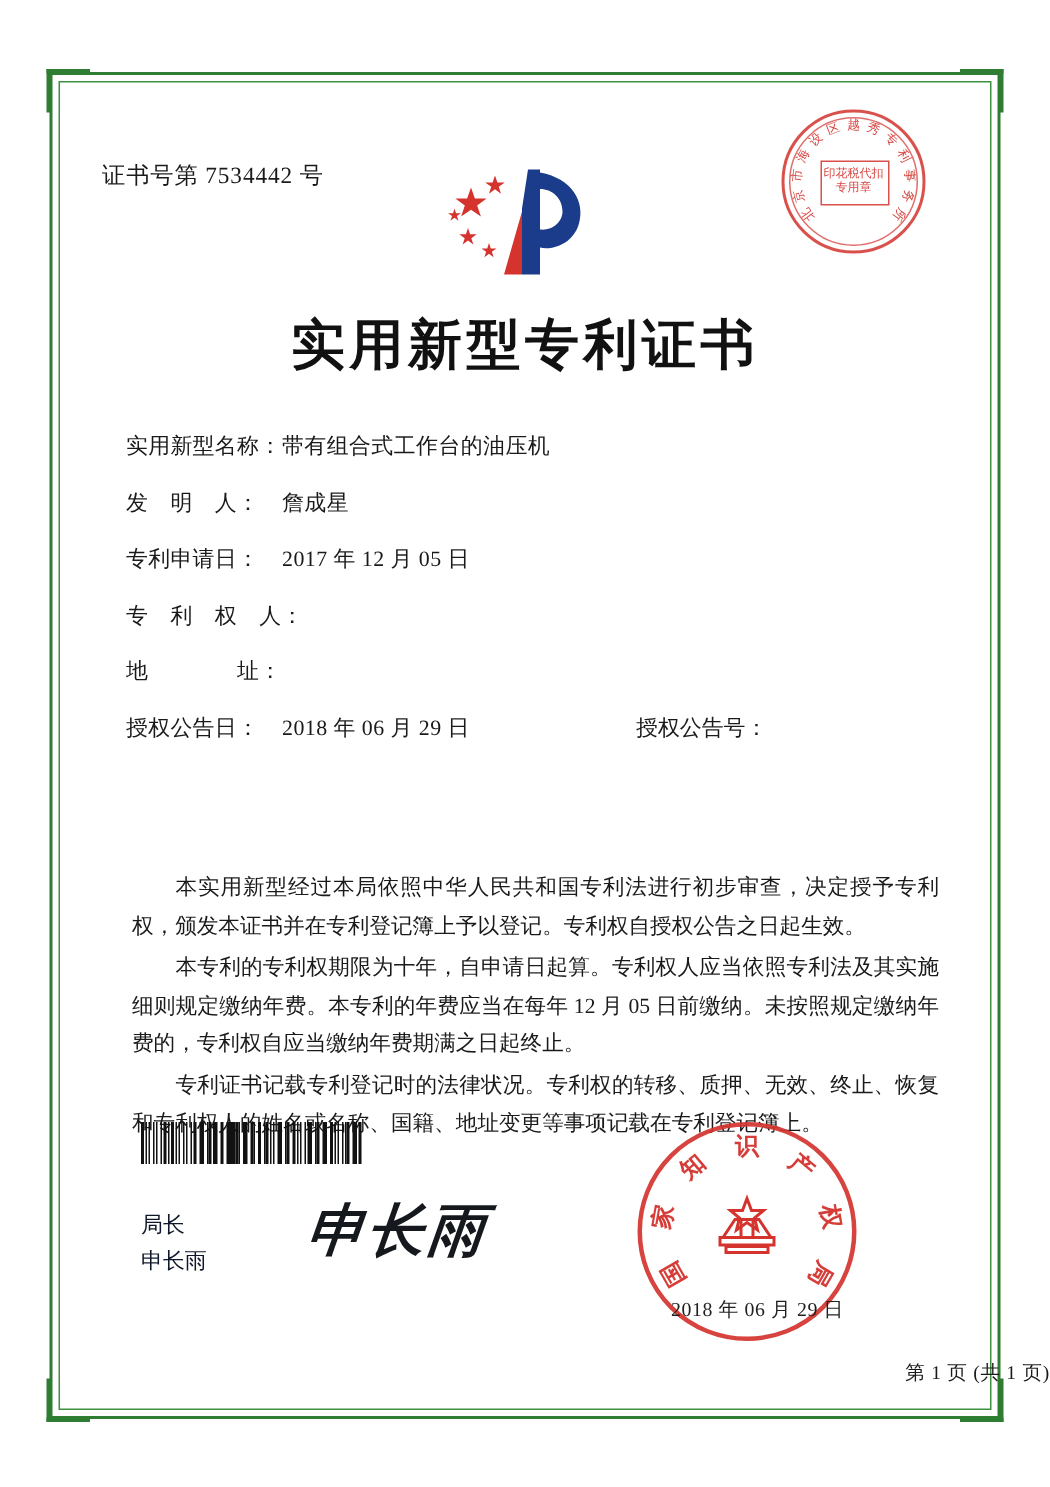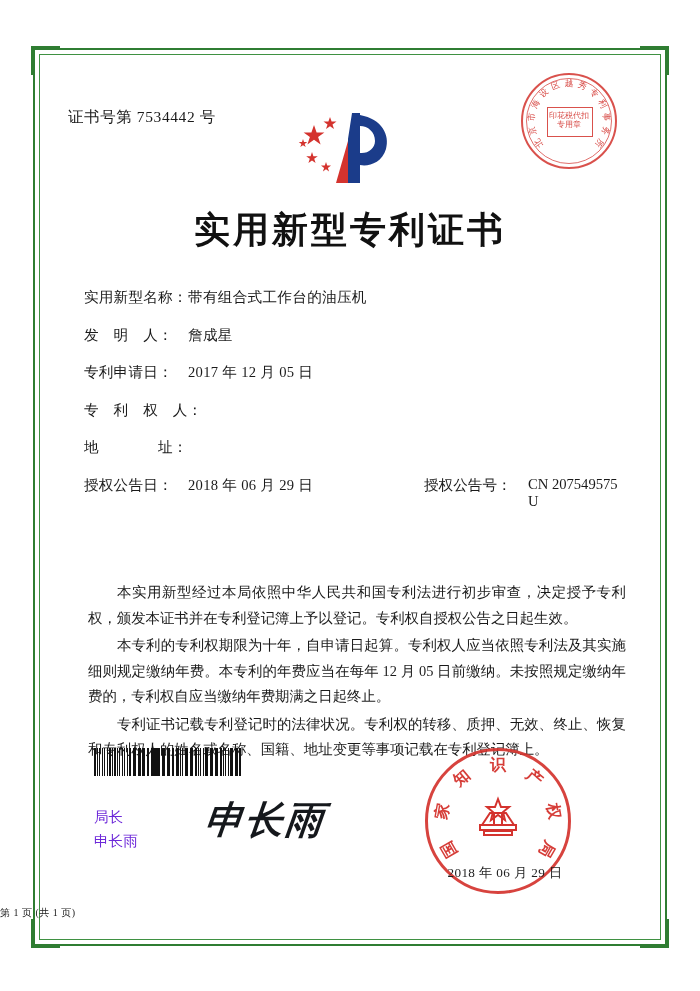--- a/index.html
+++ b/index.html
@@ -214,21 +214,21 @@
     height: 100%;
   }
 
   
   .sig-label {
     position: absolute;
     left: 94px;
     top: 805px;
     font-size: 14.6px;
     line-height: 24px;
-    color: #6d28d9;
+    color: #0f172a;
   }
   .sig-hand {
     position: absolute;
     left: 205px;
     top: 795px;
     font-size: 38px;
     font-family: "Liberation Serif", serif;
     font-style: italic;
     font-weight: bold;
     color: #15181c;
@@ -283,22 +283,22 @@
     color: #1f1f1f;
     letter-spacing: 0.4px;
   }
 
   
   .footer {
     position: absolute;
     left: 0;
     top: 906px;
     width: 700px;
-    text-align: left;
-    font-size: 10px;
+    text-align: right;
+    font-size: 13px;
     color: #1a1a1a;
     letter-spacing: 0.5px;
   }
 </style>
 </head>
 <body>
 
 <div class="page">
 
   <div class="frame-outer"></div>
@@ -369,21 +369,20 @@
     <div class="row">
       <div class="label">专　利　权　人：</div>
     </div>
     <div class="row addr">
       <div class="label">地　　　　址：</div>
     </div>
     <div class="row two-col">
       <div class="label">授权公告日：</div>
       <div class="value">2018 年 06 月 29 日</div>
       <div class="label2">授权公告号：</div>
-      <div class="value2">CN 207549575 U</div>
     </div>
   </div>
 
   <div class="paras">
     <p>本实用新型经过本局依照中华人民共和国专利法进行初步审查，决定授予专利权，颁发本证书并在专利登记簿上予以登记。专利权自授权公告之日起生效。</p>
     <p>本专利的专利权期限为十年，自申请日起算。专利权人应当依照专利法及其实施细则规定缴纳年费。本专利的年费应当在每年 12 月 05 日前缴纳。未按照规定缴纳年费的，专利权自应当缴纳年费期满之日起终止。</p>
     <p>专利证书记载专利登记时的法律状况。专利权的转移、质押、无效、终止、恢复和专利权人的姓名或名称、国籍、地址变更等事项记载在专利登记簿上。</p>
   </div>
 
   <div class="barcode" id="barcode">

